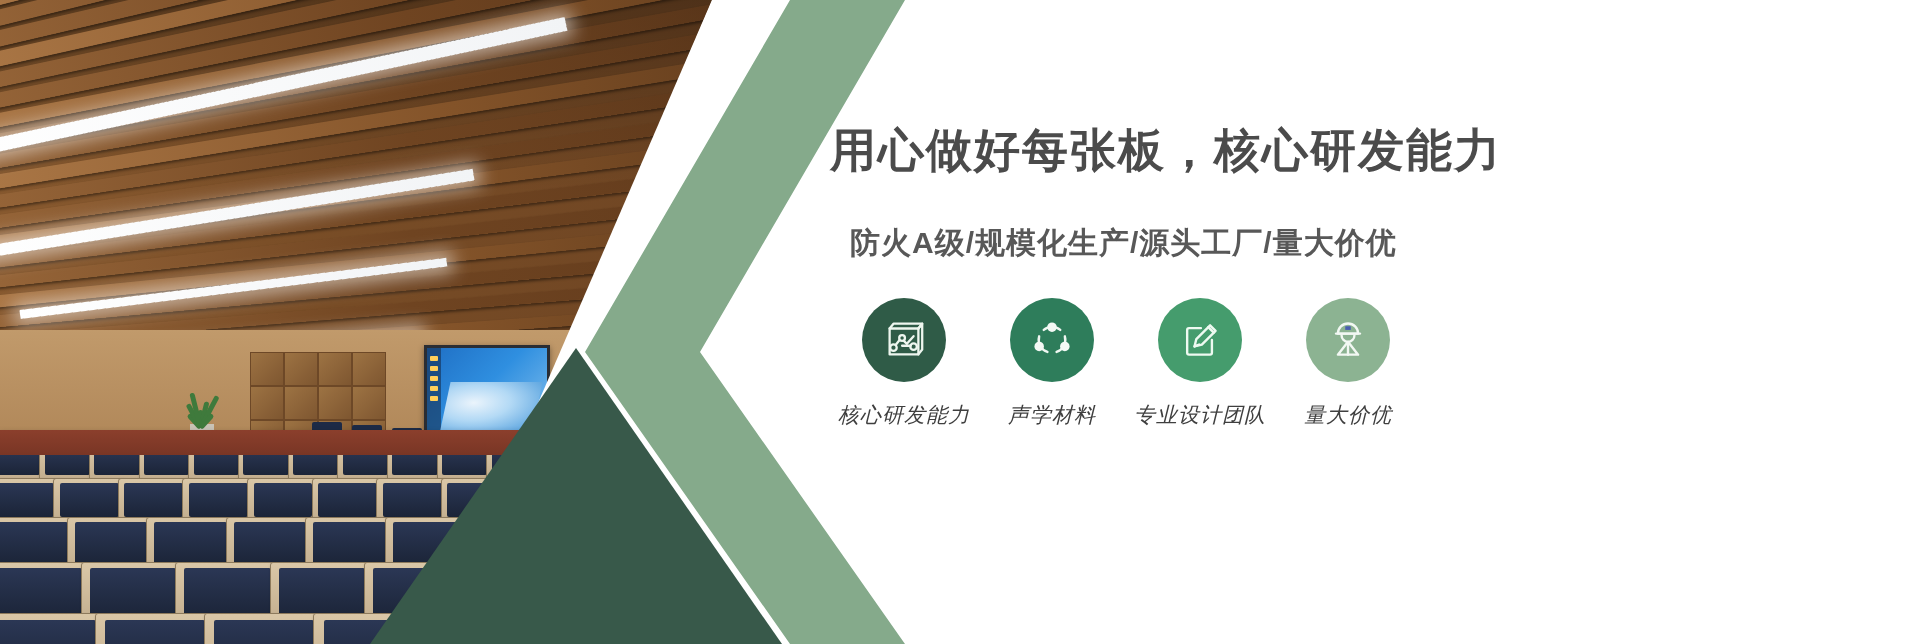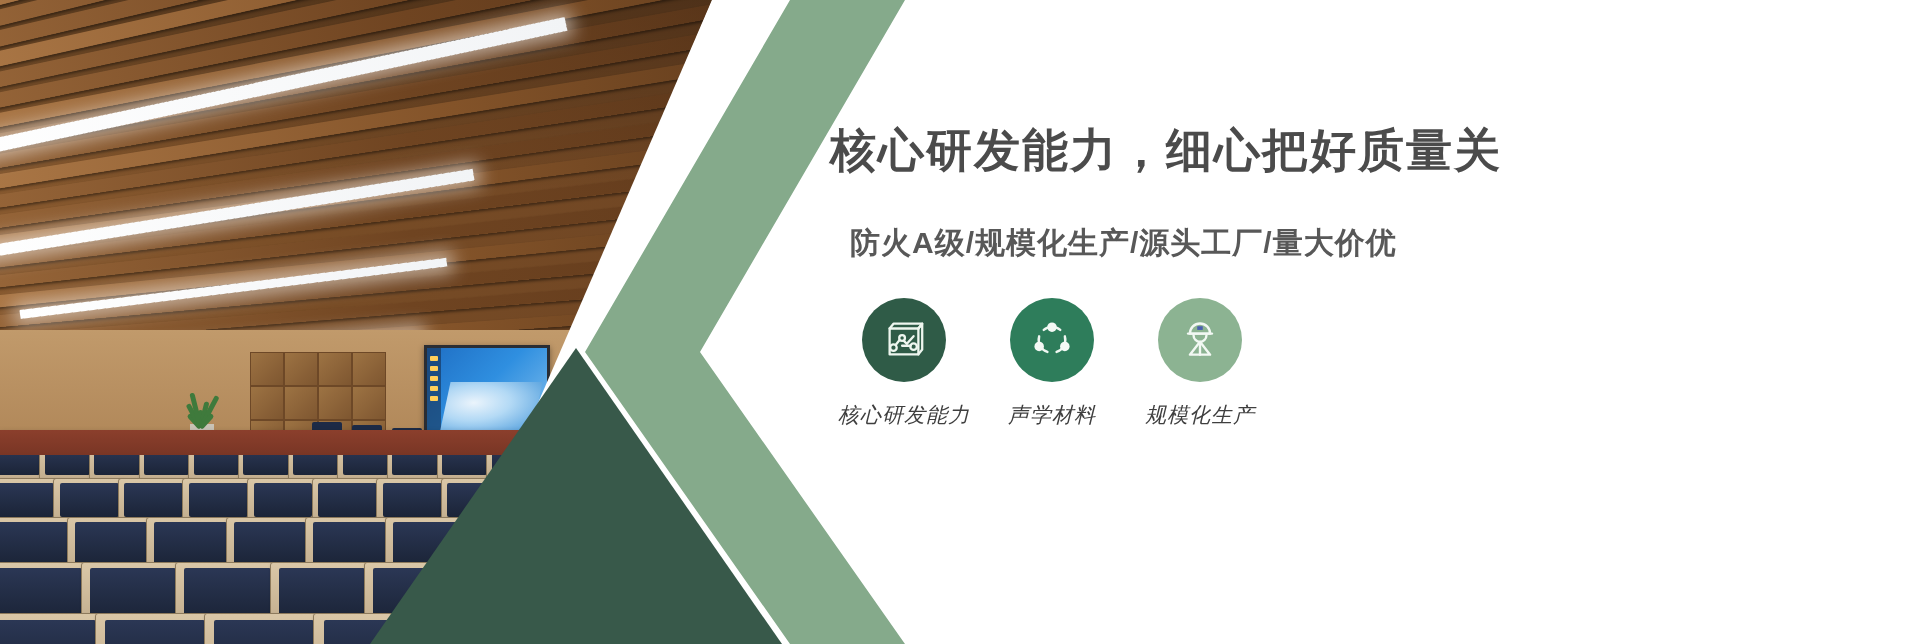--- a/index.html
+++ b/index.html
@@ -463,21 +463,21 @@
         </div>
     </div>
   </div>
 
   <div class="white-wedge"></div>
   <div class="chevron" id="chevron" style="background: rgb(133, 170, 139);"></div>
   <div class="dark-triangle" id="darktri" style="background: rgb(56, 89, 74);"></div>
 
   <div class="content">
 
-    <div class="headline">核心研发能力，细心把好质量关</div>
+    <div class="headline">用心做好每张板，核心研发能力</div>
 
     <div class="subhead">防火A级/规模化生产/源头工厂/量大价优</div>
 
     <div class="features">
 
       <div class="feature">
         <div class="f-circle" id="fc0" style="background: rgb(47, 91, 71);">
           <span>
             <svg width="46" height="46" viewBox="0 0 48 48" fill="none" stroke="#eef6ef" stroke-width="2.4" stroke-linecap="round" stroke-linejoin="round">
               <path d="M9 12 L39 12 L39 39 L9 39 Z"></path>
@@ -503,32 +503,45 @@
               <path d="M19 37 A14 14 0 0 1 10 20"></path>
               <circle cx="24" cy="10" r="5.2" fill="#f4f9f5" stroke="none"></circle>
               <circle cx="38" cy="31" r="5.2" fill="#f4f9f5" stroke="none"></circle>
               <circle cx="10" cy="31" r="5.2" fill="#f4f9f5" stroke="none"></circle>
             </svg>
           </span>
         </div>
         <div class="f-label">声学材料</div>
       </div>
 
+      <div class="feature">
+        <div class="f-circle" id="fc2" style="background: rgb(69, 156, 109);">
+          <span>
+            <svg width="44" height="44" viewBox="0 0 48 48" fill="none" stroke="#eefaf1" stroke-width="2.6" stroke-linecap="round" stroke-linejoin="round">
+              <path d="M37 24 L37 38 A2 2 0 0 1 35 40 L12 40 A2 2 0 0 1 10 38 L10 13 A2 2 0 0 1 12 11 L25 11"></path>
+              <path d="M18 31 L20 23 L35 8 L41 14 L26 29 Z"></path>
+              <path d="M33 10 L39 16"></path>
+              <path d="M18 31 L23 29"></path>
+            </svg>
+          </span>
+        </div>
+        <div class="f-label">专业设计团队</div>
+      </div>
 
       <div class="feature">
         <div class="f-circle" id="fc3" style="background: rgb(140, 179, 146);">
           <span>
             <svg width="44" height="44" viewBox="0 0 48 48" fill="none" stroke="#f2f8f3" stroke-width="2.6" stroke-linecap="round" stroke-linejoin="round">
               <path d="M13 17 A11 11 0 0 1 35 17 Z"></path>
               <path d="M11 17 L37 17"></path>
               <rect x="21" y="9" width="6" height="4" fill="#4a5fb0" stroke="none"></rect>
               <path d="M17 19 A7 7 0 0 0 31 19"></path>
               <path d="M24 26 L13 40 L35 40 Z"></path>
               <path d="M24 26 L24 40"></path>
             </svg>
           </span>
         </div>
-        <div class="f-label">规模化生产</div>
+        <div class="f-label">量大价优</div>
       </div>
 
     </div>
   </div>
 </div>
 
 </body></html>

